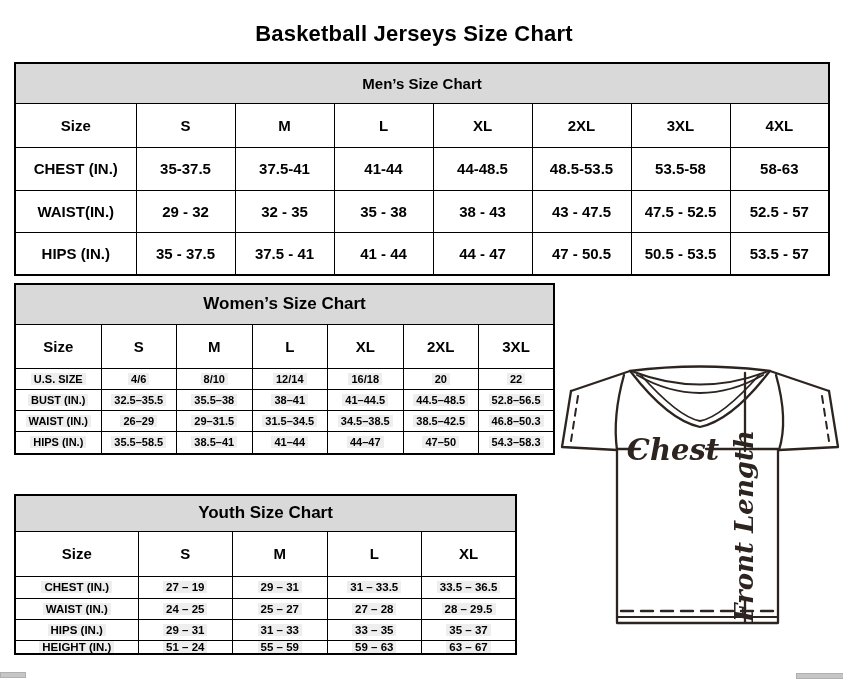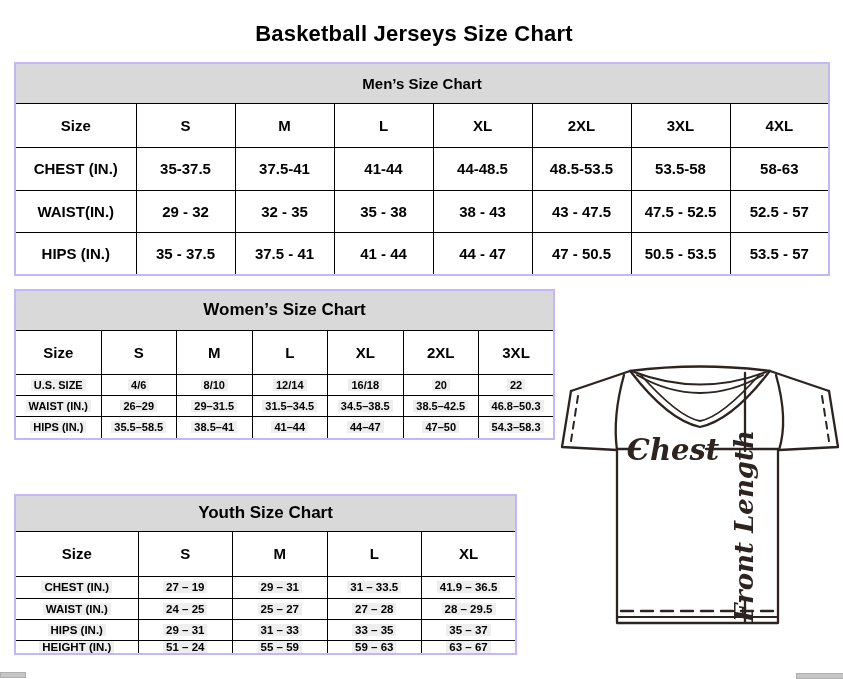--- a/index.html
+++ b/index.html
@@ -6,21 +6,21 @@
   body{
     width:843px;height:679px;position:relative;overflow:hidden;
     background:#ffffff;font-family:"Liberation Sans",sans-serif;color:#000;
   }
   .page-title{
     position:absolute;left:0;top:21px;width:828px;text-align:center;
     font-size:22px;font-weight:bold;letter-spacing:.2px;
   }
   table.size-table{
     position:absolute;border-collapse:collapse;table-layout:fixed;
-    border:2px solid #c4b5fd;background:#fff;
+    border:2px solid #000000;background:#fff;
   }
   table.size-table td{
     border:1px solid #000;text-align:center;vertical-align:middle;
     font-weight:bold;padding:0;overflow:hidden;white-space:nowrap;
   }
   td.band{background:#d9d9d9;font-size:17px;border-bottom:2px solid #000;}
   .mens td{font-size:15px;}
   .womens tr.hdr td, .youth tr.hdr td{font-size:15px;}
   .womens tr.small td{font-size:11px;}
   .youth tr.small td{font-size:11.5px;}
@@ -86,21 +86,21 @@
     <td>37.5 - 41</td>
     <td>41 - 44</td>
     <td>44 - 47</td>
     <td>47 - 50.5</td>
     <td>50.5 - 53.5</td>
     <td>53.5 - 57</td>
   </tr>
 </tbody>
   </table>
 
-<table class="size-table womens" style="left:14px;top:289px;width:539px;">
+<table class="size-table womens" style="left:14px;top:283px;width:539px;">
   <colgroup>
     <col style="width:86px">
       <col style="width:75.5px">
       <col style="width:75.5px">
       <col style="width:75.5px">
     <col style="width:75.5px">
       <col style="width:75.5px">
       <col style="width:75.5px">
   </colgroup>
   <tbody>
@@ -117,20 +117,29 @@
     <td>3XL</td>
   </tr>
   <tr class="small" style="height:21px">
     <td><span class="hl">U.S. SIZE</span></td>
     <td><span class="hl">4/6</span></td>
     <td><span class="hl">8/10</span></td>
     <td><span class="hl">12/14</span></td>
     <td><span class="hl">16/18</span></td>
     <td><span class="hl">20</span></td>
     <td><span class="hl">22</span></td>
+  </tr>
+  <tr class="small" style="height:21px">
+    <td><span class="hl">BUST (IN.)</span></td>
+    <td><span class="hl">32.5–35.5</span></td>
+    <td><span class="hl">35.5–38</span></td>
+    <td><span class="hl">38–41</span></td>
+    <td><span class="hl">41–44.5</span></td>
+    <td><span class="hl">44.5–48.5</span></td>
+    <td><span class="hl">52.8–56.5</span></td>
   </tr>
   <tr class="small" style="height:21px">
     <td><span class="hl">WAIST (IN.)</span></td>
     <td><span class="hl">26–29</span></td>
     <td><span class="hl">29–31.5</span></td>
     <td><span class="hl">31.5–34.5</span></td>
     <td><span class="hl">34.5–38.5</span></td>
     <td><span class="hl">38.5–42.5</span></td>
     <td><span class="hl">46.8–50.3</span></td>
   </tr>
@@ -163,21 +172,21 @@
     <td>S</td>
     <td>M</td>
     <td>L</td>
     <td>XL</td>
   </tr>
   <tr class="small" style="height:22px">
     <td><span class="hl">CHEST (IN.)</span></td>
     <td><span class="hl">27 – 19</span></td>
     <td><span class="hl">29 – 31</span></td>
     <td><span class="hl">31 – 33.5</span></td>
-    <td><span class="hl">41.9 – 36.5</span></td>
+    <td><span class="hl">33.5 – 36.5</span></td>
   </tr>
   <tr class="small" style="height:21px">
     <td><span class="hl">WAIST (IN.)</span></td>
     <td><span class="hl">24 – 25</span></td>
     <td><span class="hl">25 – 27</span></td>
     <td><span class="hl">27 – 28</span></td>
     <td><span class="hl">28 – 29.5</span></td>
   </tr>
   <tr class="small" style="height:21px">
     <td><span class="hl">HIPS (IN.)</span></td>

